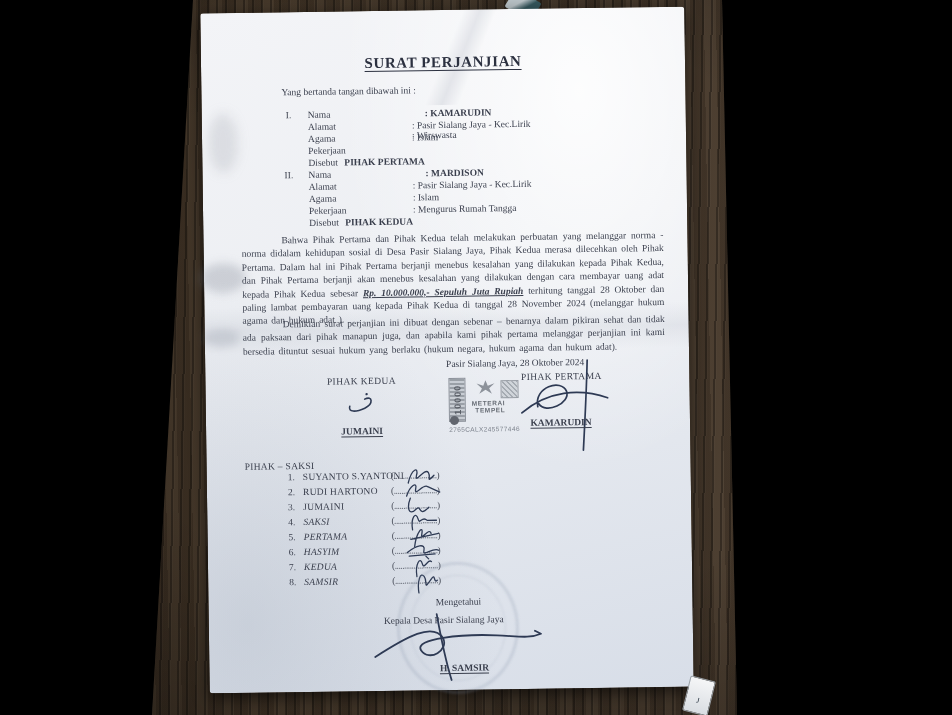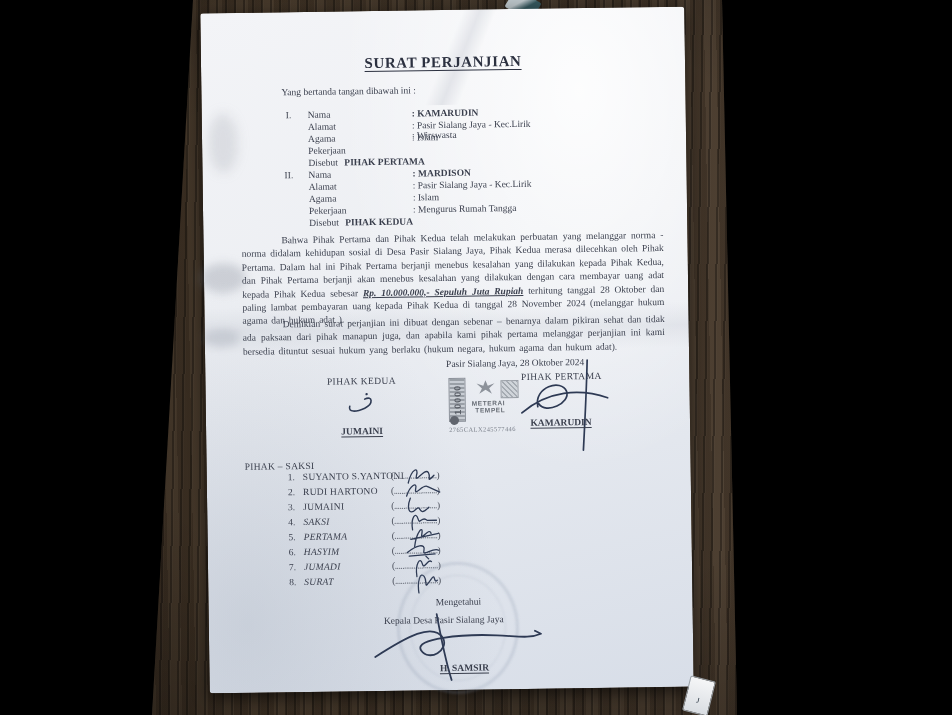--- a/index.html
+++ b/index.html
@@ -43,21 +43,21 @@
   .smudge3{position:absolute;left:6px;top:100px;width:30px;height:60px;border-radius:50%;
     background:rgba(120,126,140,.18);filter:blur(6px);}
   
   .abs{position:absolute;}
   .doc-title{left:0;top:46px;width:100%;text-align:center;font-weight:bold;font-size:15px;
     letter-spacing:.6px;color:#2c3140;text-decoration:underline;text-underline-offset:3px;}
   .opening{left:80px;top:74px;}
   .numeral{position:absolute;left:84px;width:16px;}
   .flabel{position:absolute;left:106px;width:100px;}
   .fvalue{position:absolute;left:210px;}
-  .bold{font-weight:bold;}
+  .bold{font-weight:bold;margin-left:13px;}
   .ital{font-style:italic;}
   .para{left:38px;width:422px;text-align:justify;line-height:13.4px;word-spacing:1.5px;}
   .para .indent{display:inline-block;width:40px;}
   .amount{font-weight:bold;font-style:italic;text-decoration:underline;}
   .dateline{left:160px;top:348px;width:300px;text-align:center;}
   .party-head{font-size:9.5px;letter-spacing:.4px;}
   .sig-name{font-weight:bold;text-decoration:underline;text-underline-offset:2px;text-align:center;}
   svg.ink{stroke:#2e3a54;fill:none;stroke-linecap:round;stroke-linejoin:round;}
   
   .meterai{left:243px;top:368px;width:86px;height:58px;opacity:.85;}
@@ -67,21 +67,21 @@
   .m-val{writing-mode:vertical-rl;transform:rotate(180deg);font-weight:bold;font-size:9px;
     color:#3e434c;letter-spacing:1px;font-family:"Liberation Sans",sans-serif;}
   .m-dot{position:absolute;left:1px;top:38px;width:9px;height:9px;border-radius:50%;background:#4a4f58;}
   .m-garuda{position:absolute;left:26px;top:1px;width:22px;height:18px;}
   .m-square{position:absolute;left:52px;top:3px;width:16px;height:16px;border:1px solid #888e96;
     background:repeating-linear-gradient(45deg,#9aa0a8 0 1.5px,#ccd0d6 1.5px 3.5px);}
   .m-text{position:absolute;left:23px;top:22px;display:flex;flex-direction:column;align-items:flex-end;
     font-size:6.5px;line-height:7px;letter-spacing:.6px;color:#50565f;font-weight:bold;
     font-family:"Liberation Sans",sans-serif;}
   .m-serial{position:absolute;left:0px;top:46px;font-size:6.5px;color:#6a707b;letter-spacing:.4px;
-    font-family:Liberation Serif, serif;}
+    font-family:Liberation Sans, sans-serif;}
   
   .saksi-head{left:38px;top:448px;letter-spacing:.3px;}
   .witnesses{left:72px;top:459px;width:260px;}
   .wrow{position:relative;height:15px;}
   .wnum{position:absolute;left:0;width:16px;text-align:right;}
   .wname{position:absolute;left:24px;letter-spacing:.3px;}
   .wparen{position:absolute;left:112px;letter-spacing:-.5px;color:#494e5a;}
   .wsig{position:absolute;left:118px;top:-5px;width:56px;height:24px;}
   
   .faint-stamp{left:188px;top:552px;width:116px;height:126px;border:3px solid rgba(128,140,166,.22);
@@ -216,29 +216,29 @@
         <div class="wrow">
           <span class="wnum">6.</span>
           <span class="wname ital">HASYIM</span>
           <span class="wparen">(.......................)</span>
           <svg class="wsig ink" viewBox="0 0 60 26">
               <path d="M10,14 C20,6 30,4 28,12 C26,20 38,8 44,12 M12,18 L40,16" stroke-width="1.4"></path>
             </svg>
         </div>
         <div class="wrow">
           <span class="wnum">7.</span>
-          <span class="wname ital">JUMADI</span>
+          <span class="wname ital">KEDUA</span>
           <span class="wparen">(.......................)</span>
           <svg class="wsig ink" viewBox="0 0 60 26">
               <path d="M20,24 C18,10 24,2 26,10 C28,18 32,4 36,8 M30,2 L33,5" stroke-width="1.4"></path>
             </svg>
         </div>
         <div class="wrow">
           <span class="wnum">8.</span>
-          <span class="wname ital">SURAT</span>
+          <span class="wname ital">SAMSIR</span>
           <span class="wparen">(.......................)</span>
           <svg class="wsig ink" viewBox="0 0 60 26">
               <path d="M22,26 C20,12 24,2 28,8 C32,14 26,24 36,10 C40,4 38,16 42,12" stroke-width="1.4"></path>
             </svg>
         </div>
       </div>
 
       <div class="abs faint-stamp">
         <div class="inner"></div>
       </div>

